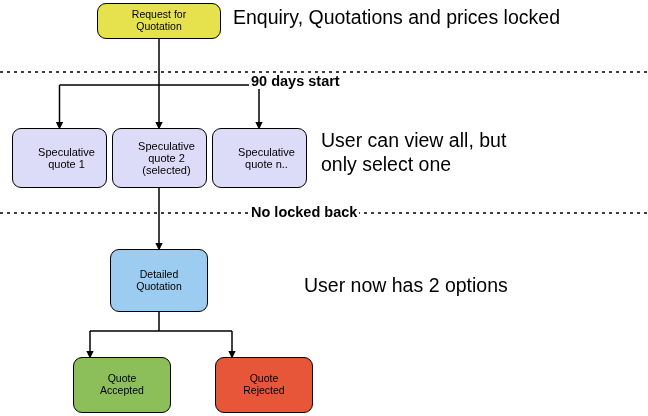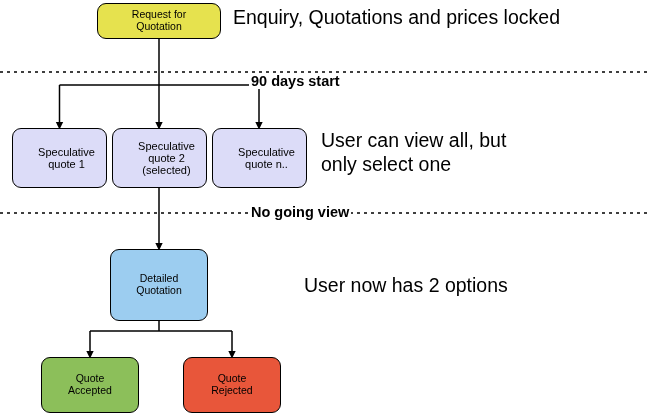--- a/index.html
+++ b/index.html
@@ -43,20 +43,21 @@
   }
   .node-spec {
     font-size: 11px;
     padding-left: 14px;
   }
   .node-detailed {
     font-size: 10.5px;
   }
   .node-terminal {
     font-size: 10.5px;
+    margin-left: 32px;
   }
   .annotation {
     position: absolute;
     color: #000000;
     font-size: 19.5px;
     line-height: 1.22;
     white-space: pre-line;
     z-index: 4;
   }
   .phase-label {
@@ -115,38 +116,38 @@
     <span>Speculative
 quote 2
 (selected)</span>
   </div>
 
   <div class="node node-spec" style="left:212px; top:128px; width:95px; height:60px; background:#dcdcf8;">
     <span>Speculative
 quote n..</span>
   </div>
 
-  <div class="node node-detailed" style="left:110px; top:249px; width:98px; height:72px; background:#9ccdf0;">
+  <div class="node node-detailed" style="left:110px; top:249px; width:98px; height:63px; background:#9ccdf0;">
     <span>Detailed
 Quotation</span>
   </div>
 
   <div class="node node-terminal" style="left:41px; top:357px; width:98px; height:56px; background:#8cbf5a;">
     <span>Quote
 Accepted</span>
   </div>
 
   <div class="node node-terminal" style="left:183px; top:357px; width:98px; height:56px; background:#e8563a;">
     <span>Quote
 Rejected</span>
   </div>
 
   <div class="phase-label" style="left:249px; top:73px;">90 days start</div>
 
-  <div class="phase-label" style="left:249px; top:204px;">No going view</div>
+  <div class="phase-label" style="left:249px; top:204px;">No locked back</div>
 
   <div class="annotation" style="left:321px; top:129px;">User can view all, but
 only select one</div>
 
   <div class="annotation" style="left:233px; top:6px;">Enquiry, Quotations and prices locked</div>
 
   <div class="annotation" style="left:304px; top:274px;">User now has 2 options</div>
 
 </div>
 

